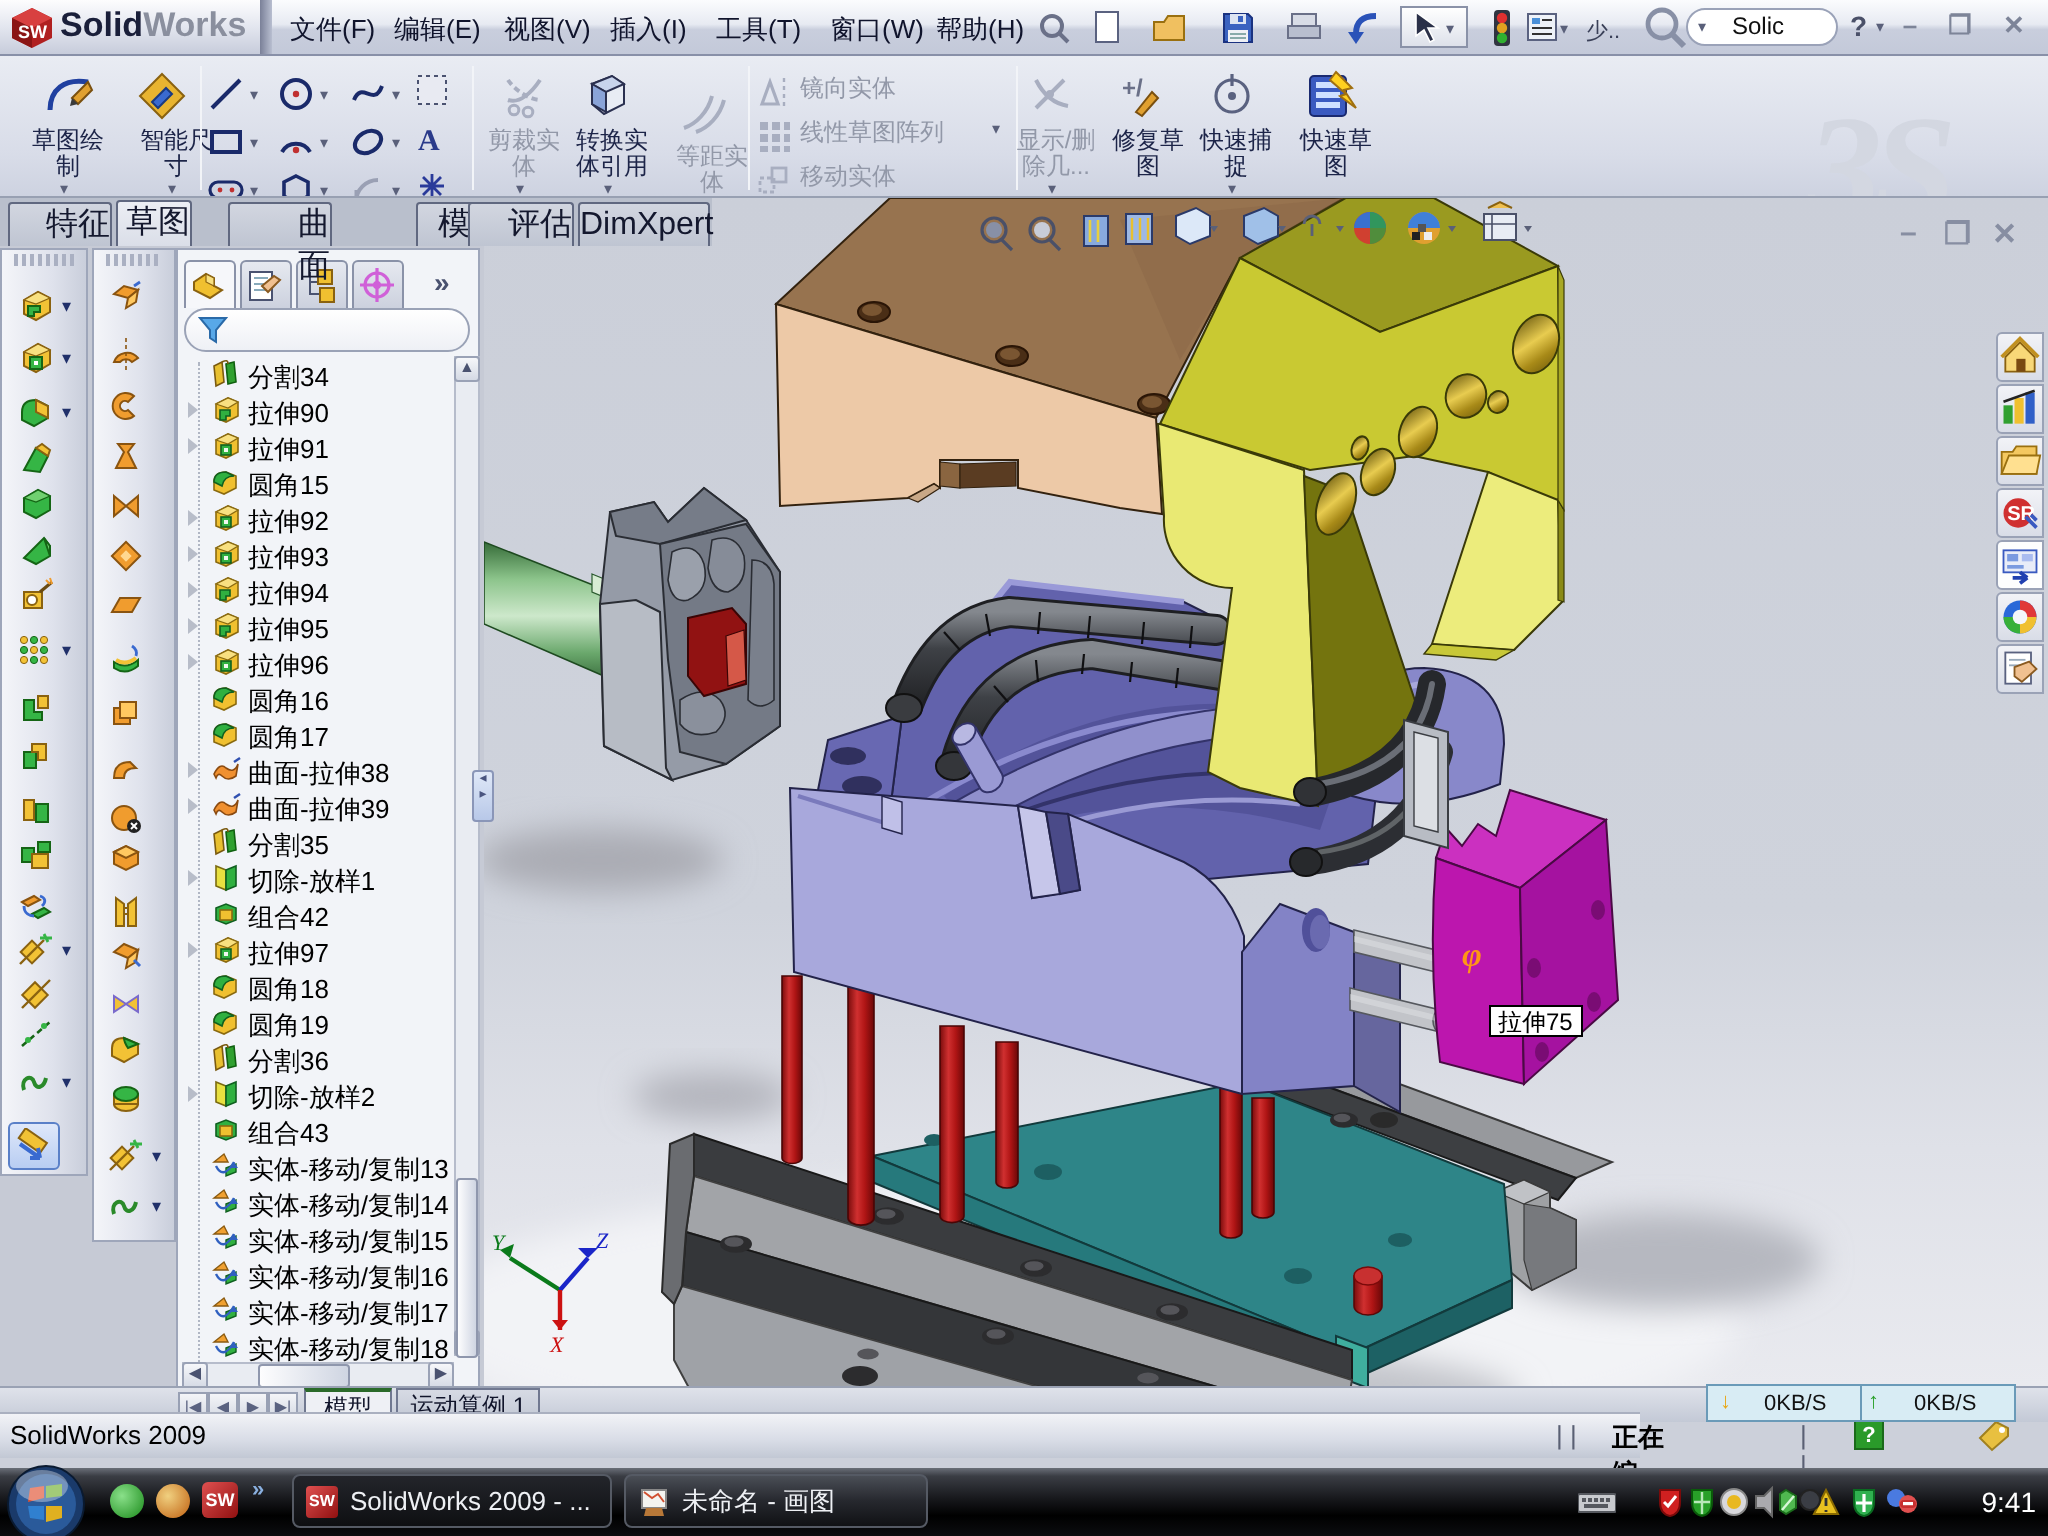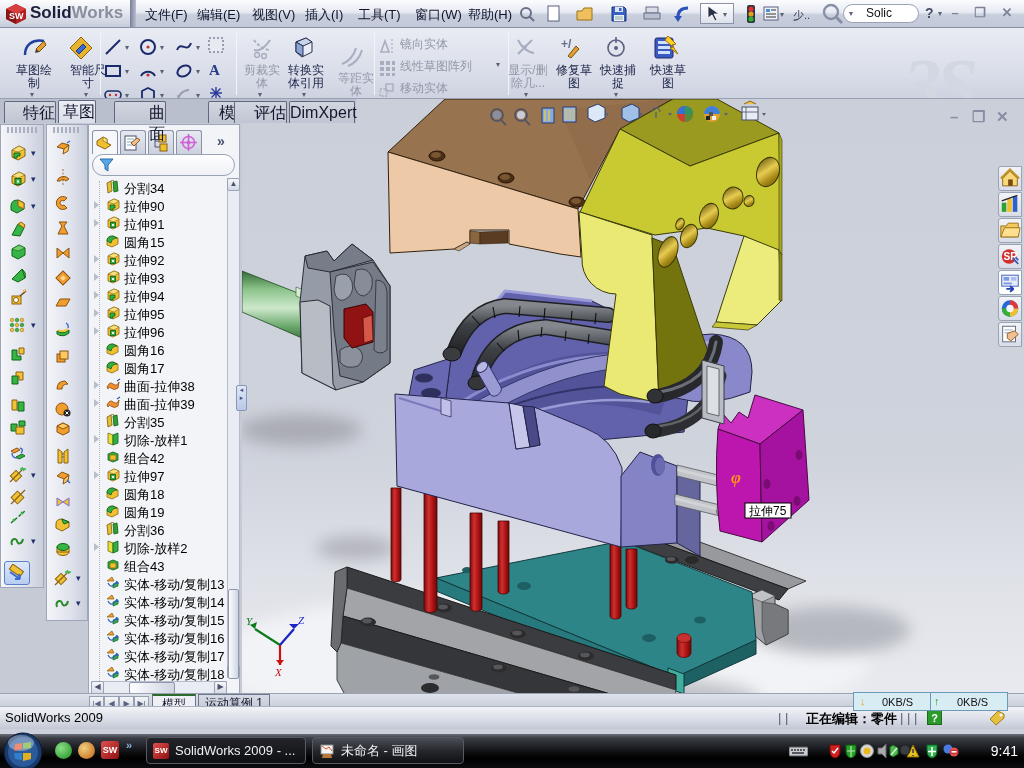--- a/index.html
+++ b/index.html
@@ -58,21 +58,21 @@
 
 .cwbtn{position:absolute;top:9px;color:#878ea2;font-weight:bold;font-size:15px;}
 
 .tpbtn{position:absolute;left:998px;width:24px;height:25px;background:linear-gradient(#f2f3f7,#d9dde7);border:1px solid #9aa2b6;border-radius:3px 0 0 3px;}
 
 #btabs{position:absolute;left:0;top:693px;width:1024px;height:18px;background:linear-gradient(#dfe2ea,#c3c9d6);border-top:1px solid #9aa2b4;}
 .bnav{position:absolute;top:2px;width:15px;height:15px;background:linear-gradient(#f4f5f8,#d2d7e2);border:1px solid #98a0b4;font-size:8px;color:#5a6280;text-align:center;line-height:14px;}
 .btab{position:absolute;top:0px;height:17px;border:1px solid #707890;font-size:12px;color:#10142a;text-align:center;line-height:16px;background:linear-gradient(#d6dae4,#c2c8d4);}
 .btab.act{background:#eef0f5;border-top:2px solid #2a6a2a;}
 
-#statusbar{position:absolute;left:0;top:706px;width:1024px;height:23px;background:linear-gradient(#f2f3f7,#d8dce6 60%,#c2c8d4);border-top:1px solid #aab0c0;font-size:13px;color:#000;}
+#statusbar{position:absolute;left:0;top:706px;width:820px;height:23px;background:linear-gradient(#f2f3f7,#d8dce6 60%,#c2c8d4);border-top:1px solid #aab0c0;font-size:13px;color:#000;}
 
 #taskbar{position:absolute;left:0;top:734px;width:1024px;height:34px;background:linear-gradient(#6a6f78,#3a3d44 12%,#17181c 45%,#000 70%,#0c0d10);}
 .tbtn{position:absolute;top:3px;height:27px;border:1px solid #555a64;border-radius:4px;background:linear-gradient(#4a4e56,#26282e 50%,#101114);color:#eef0f4;font-size:13px;line-height:25px;}
 #clock{position:absolute;right:6px;top:9px;color:#fff;font-size:14px;}
 </style></head>
 <body>
 <div id="app">
 
 <div id="titlebar">
  <div id="logo"></div>

